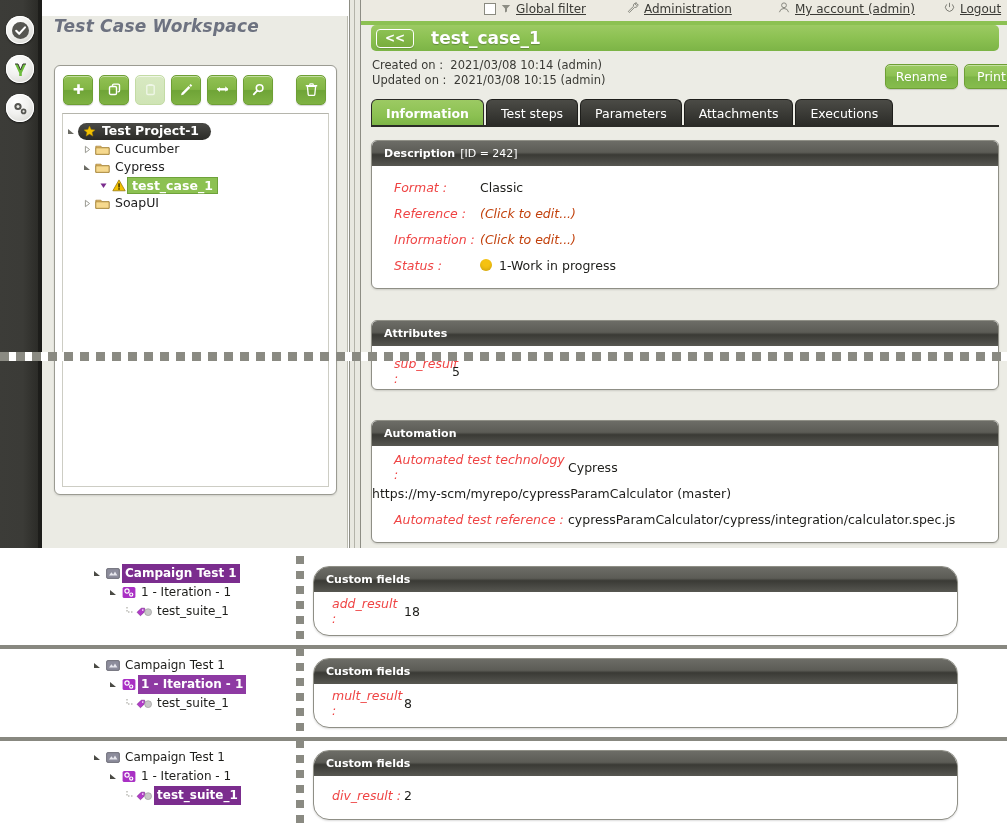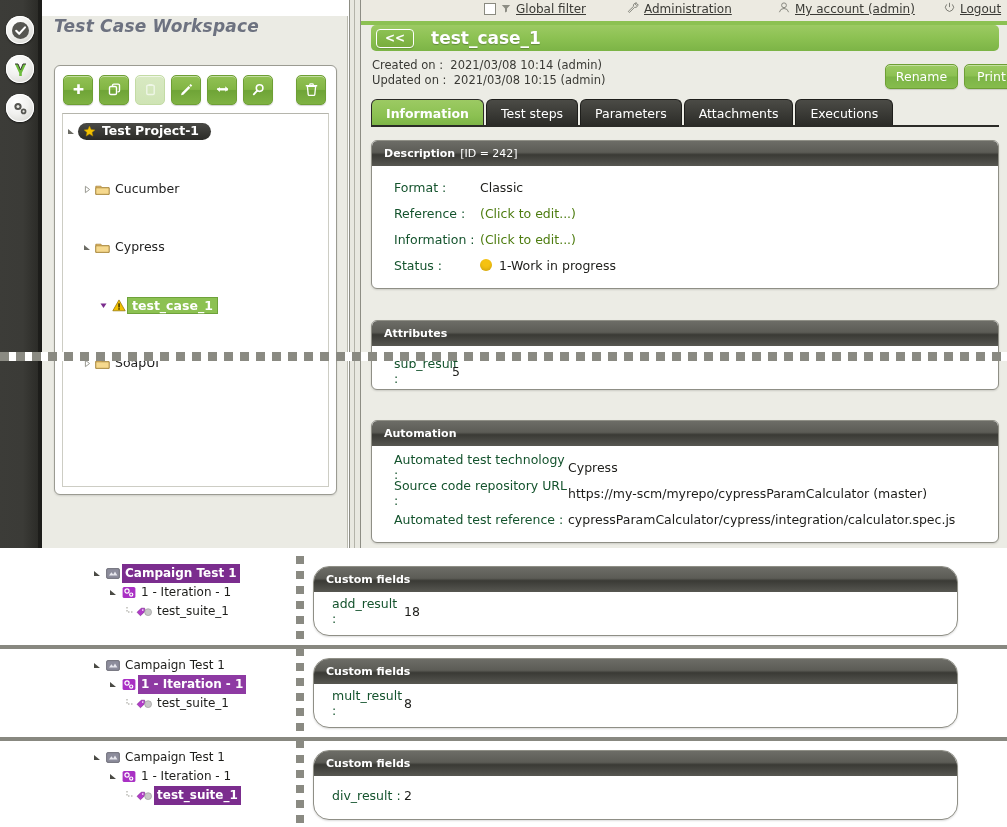--- a/index.html
+++ b/index.html
@@ -80,21 +80,21 @@
   #tree-area {
     position: absolute; left: 7px; top: 47px; right: 7px; bottom: 7px;
     background: #ffffff;
     border: 1px solid #cdcdc4;
     border-top: 1px solid #b5b5ac;
     overflow: hidden;
   }
   .tnode {
     position: relative; height: 18px; line-height: 18px;
     font-size: 12.5px; color: #222; white-space: nowrap;
-    display: flex; align-items: center; margin-top: 40px;
+    display: flex; align-items: center;
   }
   .tnode .handle { width: 13px; height: 18px; display:flex; align-items:center; justify-content:center; flex:0 0 13px; }
   .tnode .ticon { width: 17px; height: 16px; display:flex; align-items:center; justify-content:center; flex:0 0 17px; }
   .tlabel { padding: 0 4px; }
 
   .tnode.root { margin-top: 8px; }
   .tnode.root .pill {
     display:inline-flex; align-items:center; gap:4px;
     background: linear-gradient(to bottom, #4a4a46 0%, #2a2a27 100%);
     color: #ffffff; font-weight: bold;
@@ -218,25 +218,25 @@
     display:flex; align-items:center; padding-left: 12px;
     border-top-left-radius: 5px; border-top-right-radius: 5px;
   }
   .panel-head .sub { font-weight: normal; margin-left: 5px; }
   .panel-body { padding: 8px 0 10px 0; }
   .frow {
     display:flex; align-items:center; height: 26px;
     font-size: 12.5px;
   }
   .flabel {
-    color:#14532d; 
+    color:#ef4444; font-style: italic;
     padding-left: 22px;
   }
   .fval { color:#1d1d1a; }
-  .fval.muted { color:#4d7c0f; }
+  .fval.muted { color:#c2410c; font-style: italic; }
   .dot-status {
     display:inline-block; width:12px; height:12px; border-radius:50%;
     background:#f5c211; margin-right:7px; vertical-align:-2px;
     box-shadow: inset 0 -2px 3px rgba(0,0,0,.12);
   }
 
   #panel-description { top: 140px; }
   #panel-attributes  { top: 320px; height: 70px; }
   #panel-automation  { top: 420px; }
 
@@ -573,21 +573,20 @@
     <div class="panel" id="panel-automation">
       <div class="panel-head">
         <span>Automation</span>
       </div>
       <div class="panel-body">
         <div class="frow">
           <span class="flabel" style="width:196px">Automated test technology  :</span>
           <span class="fval">Cypress</span>
         </div>
         <div class="frow">
-          <span class="flabel" style="width:196px">Source code repository URL :</span>
           <span class="fval">https://my-scm/myrepo/cypressParamCalculator (master)</span>
         </div>
         <div class="frow">
           <span class="flabel" style="width:196px">Automated test reference :</span>
           <span class="fval">cypressParamCalculator/cypress/integration/calculator.spec.js</span>
         </div>
       </div>
     </div>
 
   </div>

